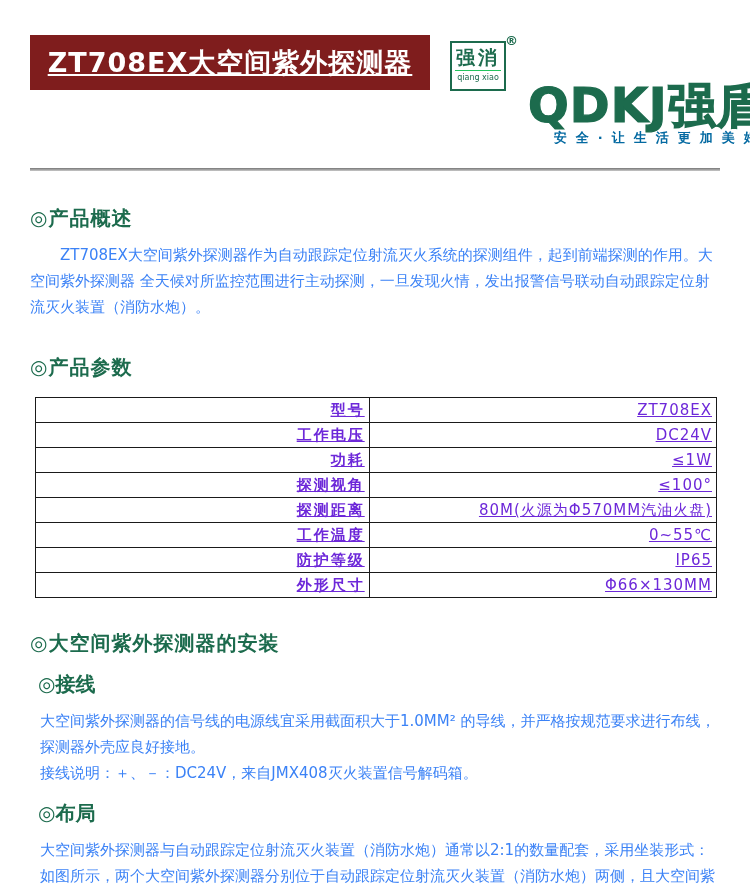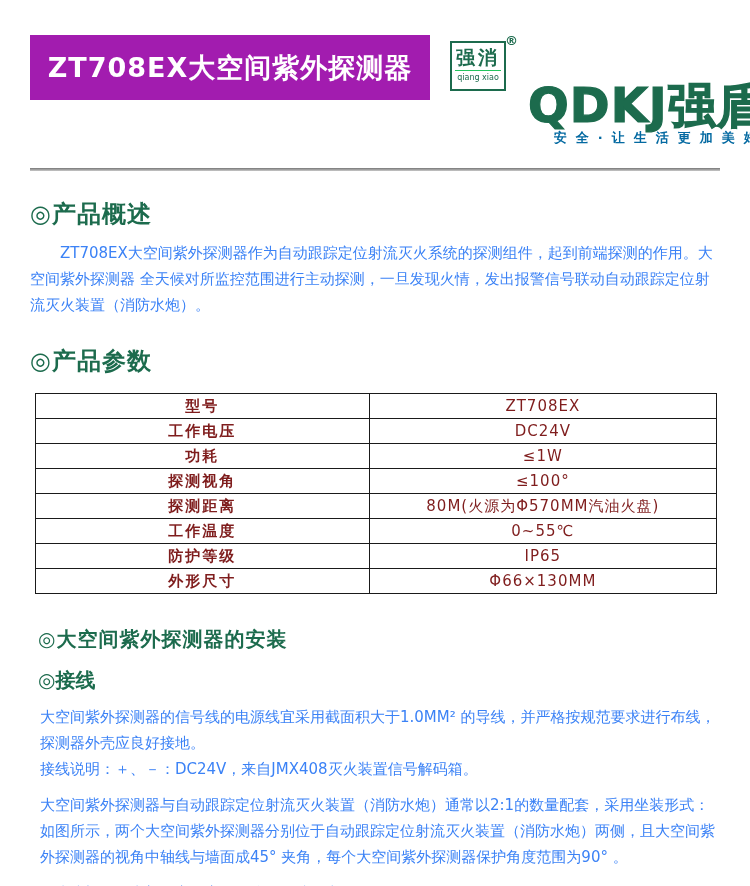--- a/index.html
+++ b/index.html
@@ -9,26 +9,27 @@
     height: 886px;
     font-family: "DejaVu Sans", "Liberation Sans", sans-serif;
     color: #333333;
     overflow: hidden;
   }
   .page { width: 750px; padding: 35px 30px 0 30px; }
 
   
   .header { display: flex; align-items: flex-start; }
   .title-bar {
-    width: 400px; height: 65px;
-    background: #a21caf;
+    width: 400px; height: 55px;
+    background: #7f1d1d;
     color: #ffffff;
     display: flex; align-items: center; justify-content: center;
     font-size: 27px; font-weight: bold; letter-spacing: 1px;
     flex-shrink: 0;
+    text-decoration: underline;
   }
   .brand { margin-left: 20px; padding-top: 6px; display: flex; align-items: flex-start; }
   .logo-box {
     position: relative;
     width: 56px; height: 50px;
     border: 2px solid #1c6b4d;
     text-align: center;
     padding-top: 3px;
     flex-shrink: 0;
   }
@@ -60,49 +61,50 @@
     letter-spacing: 9px; white-space: nowrap; text-align: right;
   }
   .header-divider {
     margin-top: 21px;
     height: 3px;
     background: linear-gradient(#777777, #c8c8c8);
   }
 
   
   .sec-heading {
-    color: #1c6b4d; font-weight: bold; font-size: 24px;
-    margin-top: 27px; letter-spacing: 1px;
+    color: #1c6b4d; font-weight: bold; font-size: 20px;
+    margin-top: 34px; letter-spacing: 1px;
   }
-  .sec-heading.big { font-size: 20px; margin-top: 32px; margin-left: 8px; }
+  .sec-heading.big { font-size: 20px; margin-top: 32px; }
   .sub-heading {
     color: #1c6b4d; font-weight: bold; font-size: 20px;
     margin: 14px 0 0 8px;
   }
   p.body-text {
     font-size: 15px; line-height: 26px; color: #3b82f6;
     margin: 10px 0 0 10px;
   }
   p.indent-first { text-indent: 2em; margin-left: 0; }
 
   
   table.params {
     margin: 16px auto 0 5px;
     width: 682px;
     border-collapse: collapse;
     table-layout: fixed;
   }
   table.params td {
     border: 1px solid #1a1a1a;
     height: 25px;
-    text-align: center;
+    text-align: right;
     font-size: 15px;
-    color: #7f1d1d;
+    color: #6d28d9;
     line-height: 18px;
     padding: 1px 4px;
+    text-decoration: underline;
   }
   td.label-cell { width: 49%; font-weight: bold; letter-spacing: 2px; }
   td.value-cell { width: 51%; letter-spacing: 1px; }
 </style>
 </head>
 <body>
 
 <div class="page">
 
   <div class="header">
@@ -161,17 +163,18 @@
       </tr>
     </tbody>
   </table>
 
   <div class="sec-heading big">◎大空间紫外探测器的安装</div>
 
   <div class="sub-heading">◎接线</div>
   <p class="body-text">大空间紫外探测器的信号线的电源线宜采用截面积大于1.0MM² 的导线，并严格按规范要求进行布线，探测器外壳应良好接地。</p>
   <p class="body-text" style="margin-top:0;">接线说明：＋、－：DC24V，来自JMX408灭火装置信号解码箱。</p>
 
+  <div class="sub-heading">◎布局</div>
   <p class="body-text">大空间紫外探测器与自动跟踪定位射流灭火装置（消防水炮）通常以2:1的数量配套，采用坐装形式：如图所示，两个大空间紫外探测器分别位于自动跟踪定位射流灭火装置（消防水炮）两侧，且大空间紫外探测器的视角中轴线与墙面成45° 夹角，每个大空间紫外探测器保护角度范围为90° 。</p>
 
   <p class="body-text">用膨胀螺栓将支架固定在牢固、抗震的墙面上；</p>
 
 </div>
 
 </body></html>

